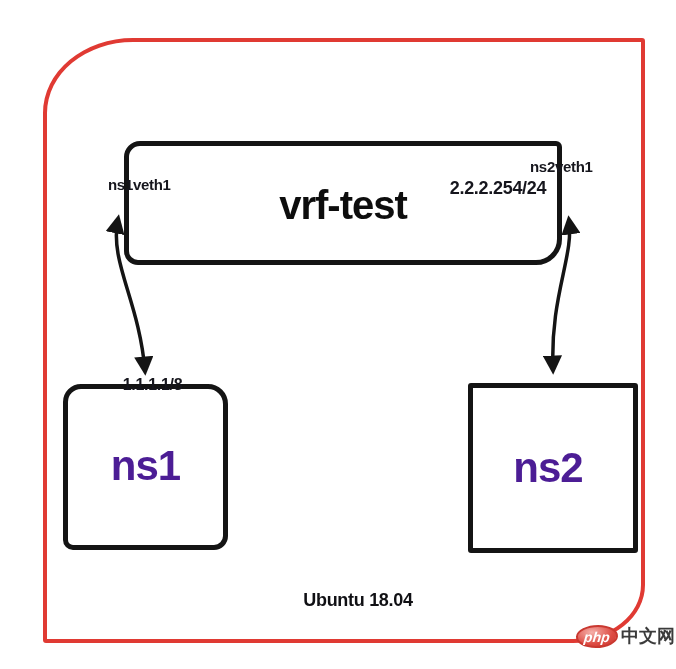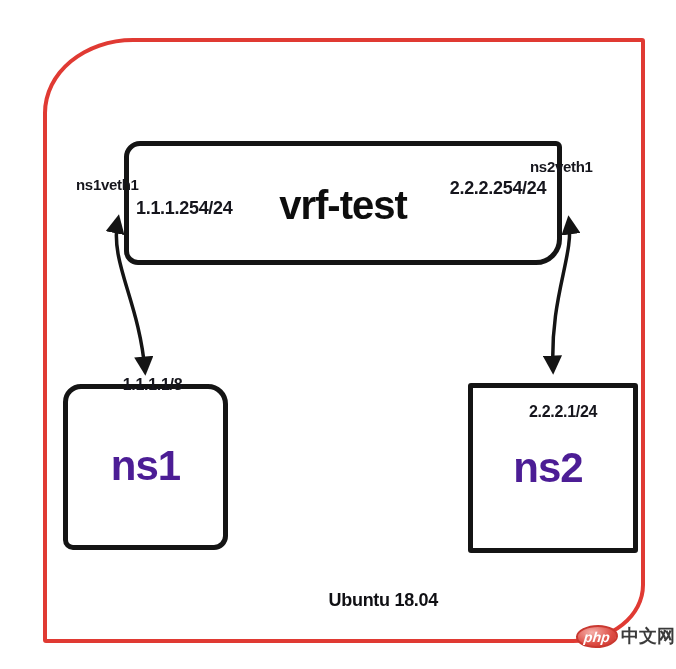--- a/index.html
+++ b/index.html
@@ -79,39 +79,39 @@
     letter-spacing: -0.3px;
   }
   .lbl.vrf-title {
     left: 124px; top: 183px; width: 438px;
     text-align: center;
     font-size: 40px;
     color: #0d0d0d;
     letter-spacing: -1px;
   }
   .lbl.iface-name { font-size: 15px; }
-  .lbl.iface-name.left  { left: 76px;  top: 176px; }
+  .lbl.iface-name.left  { left: 108px;  top: 176px; }
   .lbl.iface-name.right { left: 530px; top: 158px; }
   .lbl.iface-ip { font-size: 18px; }
   .lbl.iface-ip.left  { left: 136px; top: 198px; }
   .lbl.iface-ip.right { left: 442px; top: 178px; width: 112px; text-align: center; }
   .lbl.ns-ip { font-size: 16px; text-align: center; }
   .lbl.ns-ip.ns1 { left: 70px;  top: 376px; width: 165px; }
   .lbl.ns-ip.ns2 { left: 478px; top: 403px; width: 170px; }
   .lbl.ns-name {
     font-size: 42px;
     text-align: center;
     color: #4c1d95;
     letter-spacing: -1px;
   }
   .lbl.ns-name.ns1 { left: 63px;  top: 442px; width: 165px; }
   .lbl.ns-name.ns2 { left: 468px; top: 444px; width: 160px; }
   .lbl.caption {
     left: 278px; top: 590px; width: 160px;
-    text-align: right;
+    text-align: center;
     font-size: 18px;
     color: #101014;
   }
   
   .watermark {
     position: absolute;
     left: 576px; top: 624px;
     z-index: 5;
     display: flex;
     align-items: center;
@@ -156,29 +156,27 @@
     <path d="M 569 220 C 574 257, 550 295, 553 370" fill="none" stroke="currentColor" stroke-width="3.5" marker-start="url(#ah)" marker-end="url(#ah)"></path>
   </svg>
 
   <div class="vrf-box"></div>
   <div class="ns-box ns1"></div>
   <div class="ns-box ns2"></div>
 
   <div class="lbl vrf-title">vrf-test</div>
 
   <div class="lbl iface-name left">ns1veth1</div>
-  <div class="lbl iface-ip left">1.1.1.254/24</div>
 
   <div class="lbl iface-name right">ns2veth1</div>
   <div class="lbl iface-ip right">2.2.2.254/24</div>
 
   <div class="lbl ns-ip ns1">1.1.1.1/8</div>
   <div class="lbl ns-name ns1">ns1</div>
 
-  <div class="lbl ns-ip ns2">2.2.2.1/24</div>
   <div class="lbl ns-name ns2">ns2</div>
 
   <div class="lbl caption">Ubuntu 18.04</div>
 
   <div class="watermark">
     <span class="wm-ellipse">php</span>
     <span class="wm-site">中文网</span>
   </div>
 
 </div>

